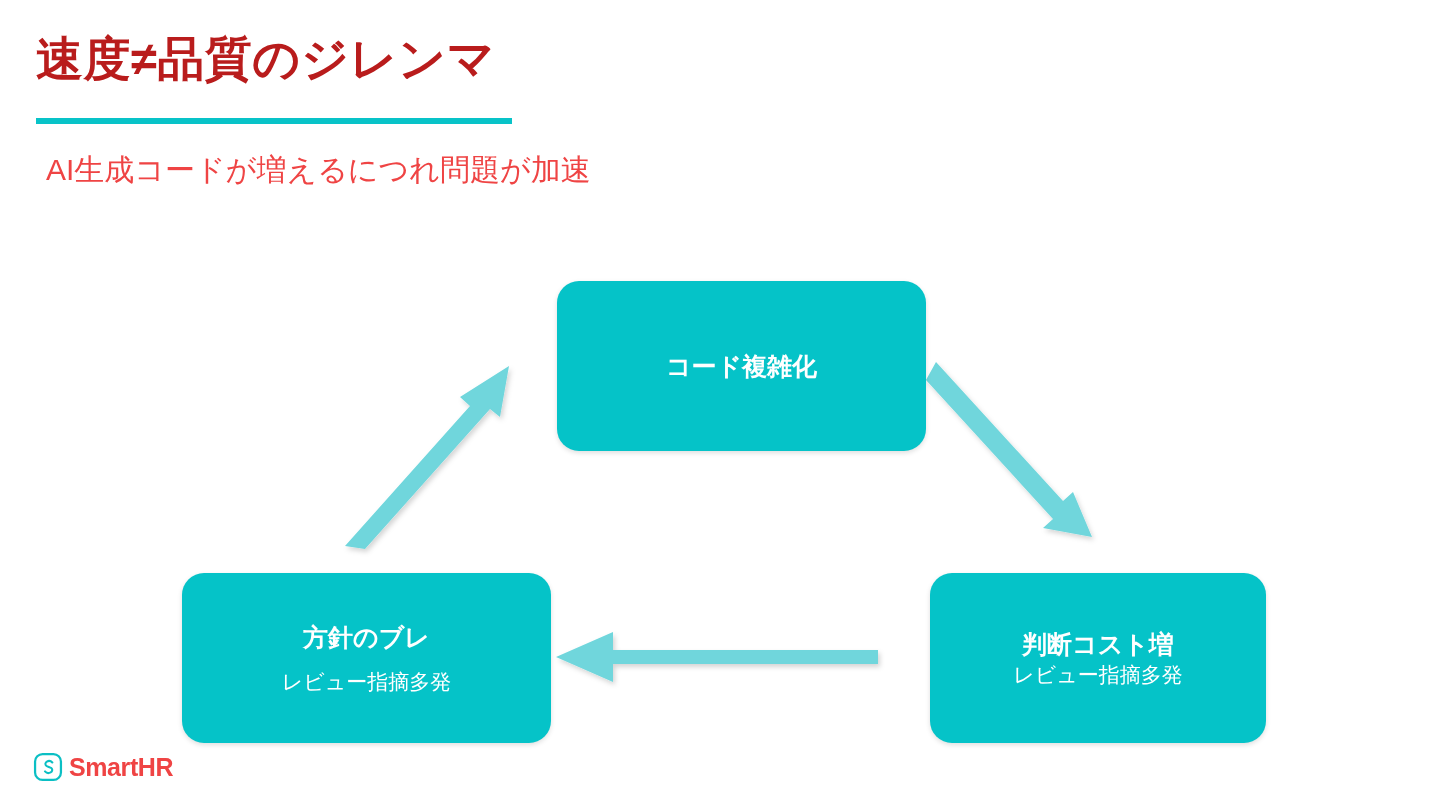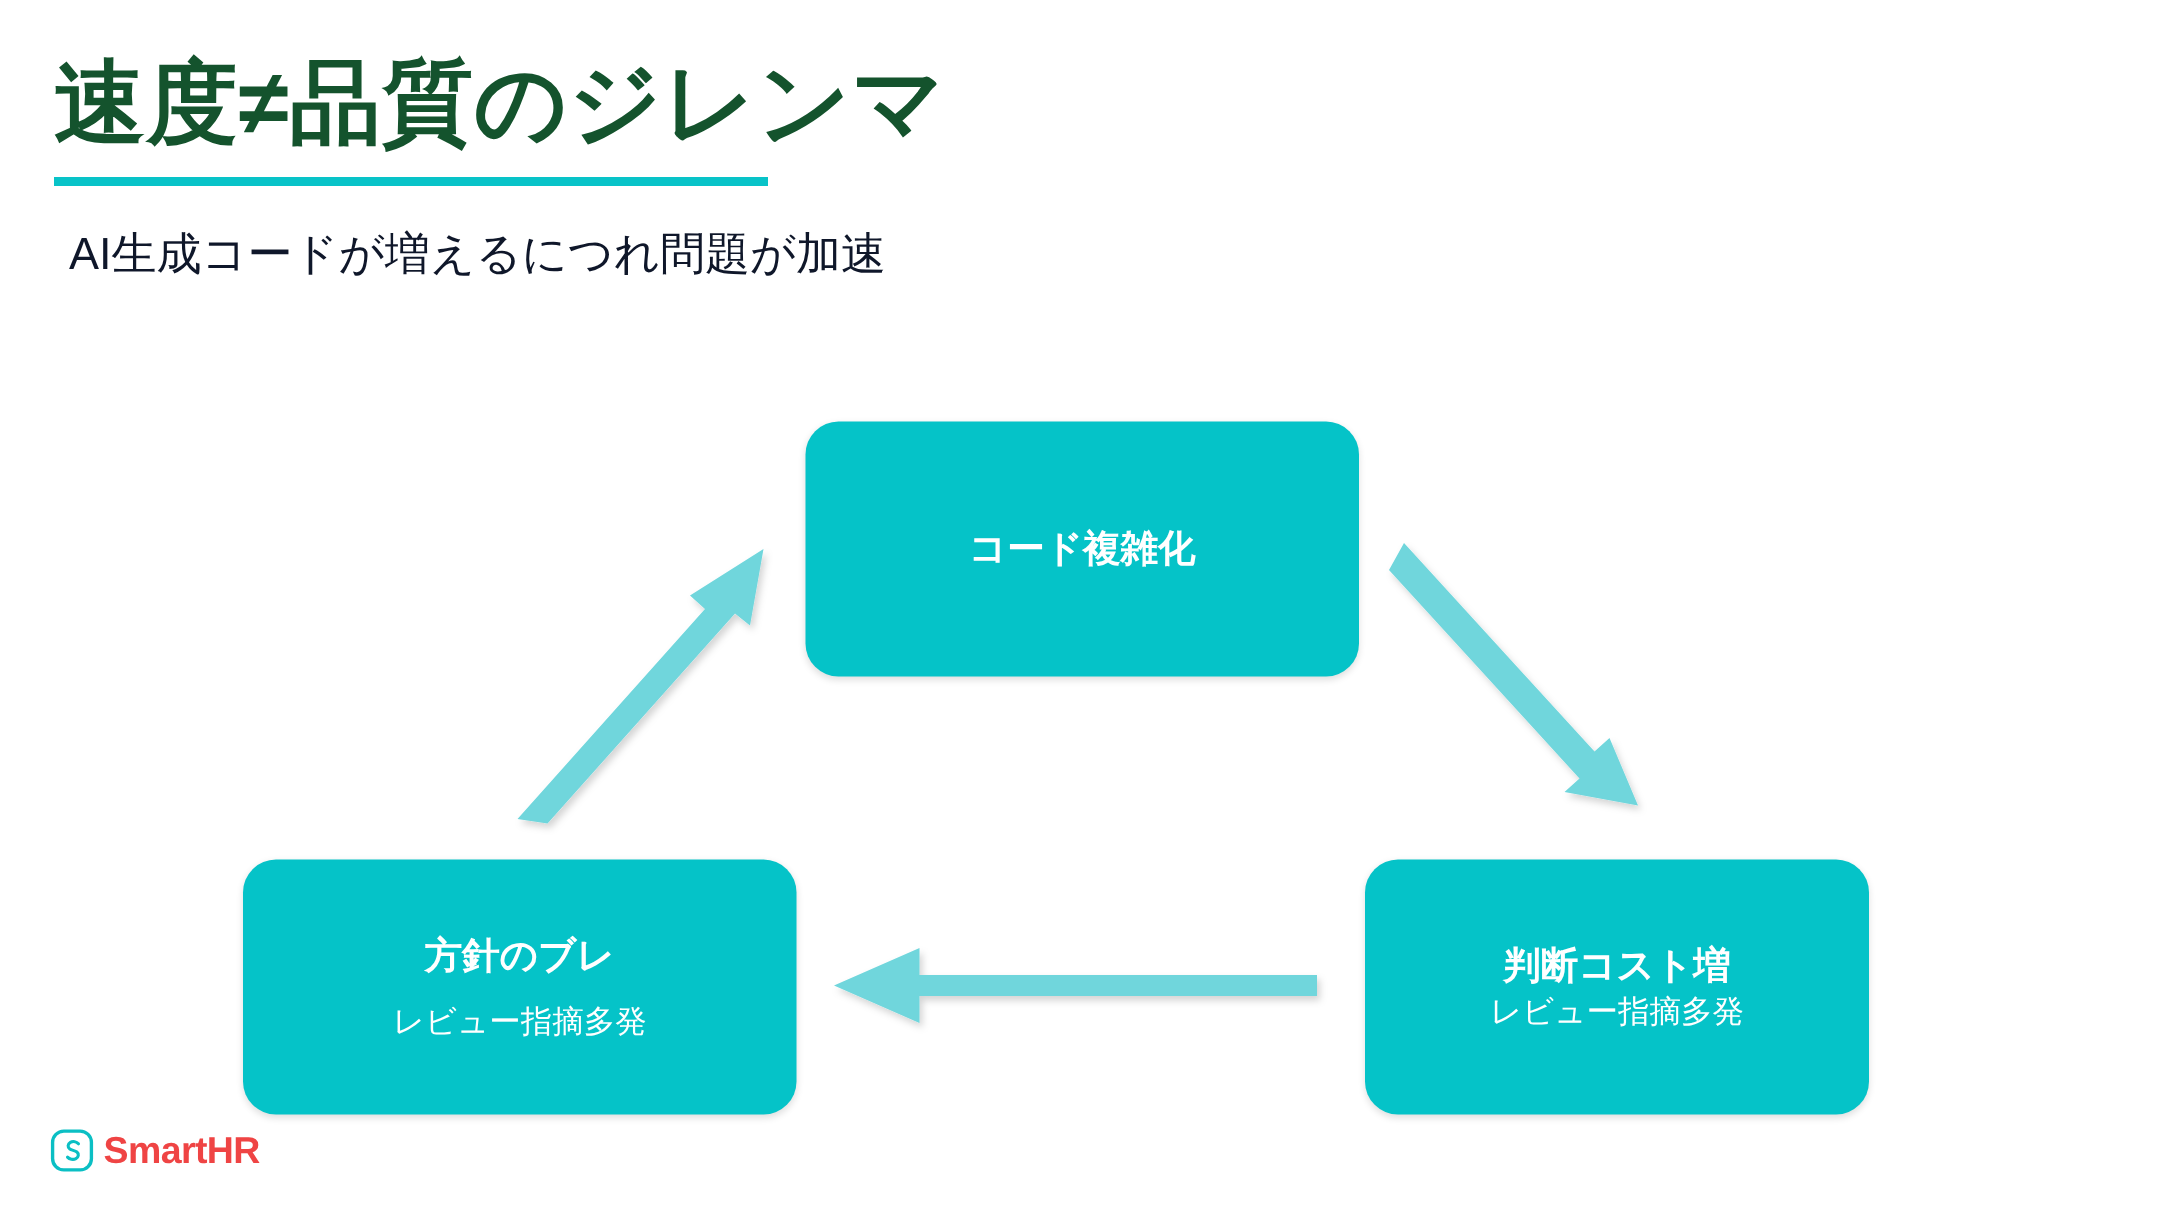--- a/index.html
+++ b/index.html
@@ -14,42 +14,42 @@
     overflow: hidden;
     font-family: "Liberation Sans", "DejaVu Sans", sans-serif;
     -webkit-font-smoothing: antialiased;
   }
 
   
   #slide-title {
     position: absolute;
     left: 36px;
     top: 30px;
-    font-size: 61px;
+    font-size: 47px;
     font-weight: bold;
-    color: #14532d;
+    color: #b91c1c;
     letter-spacing: 0.5px;
     line-height: 1.25;
     white-space: nowrap;
   }
   #title-rule {
     position: absolute;
     left: 36px;
     top: 118px;
     width: 476px;
     height: 6px;
     background: #08C3C8;
   }
   #slide-subtitle {
     position: absolute;
     left: 46px;
     top: 150px;
     font-size: 30px;
     font-weight: normal;
-    color: #0f172a;
+    color: #ef4444;
     line-height: 1.3;
     white-space: nowrap;
   }
 
   
   #diagram {
     position: absolute;
     left: 0;
     top: 0;
     width: 1440px;
@@ -68,20 +68,21 @@
     border-radius: 22px;
     background: #05C3C8;
     box-shadow: 0 2px 5px rgba(0,0,0,0.13);
     display: flex;
     flex-direction: column;
     align-items: center;
     justify-content: center;
     text-align: center;
     box-sizing: border-box;
     padding: 6px 14px;
+    margin-left: 20px;
   }
   .node-title {
     font-size: 25px;
     font-weight: bold;
     color: #ffffff;
     line-height: 1.28;
     white-space: nowrap;
   }
   .node-sub {
     font-size: 21px;

